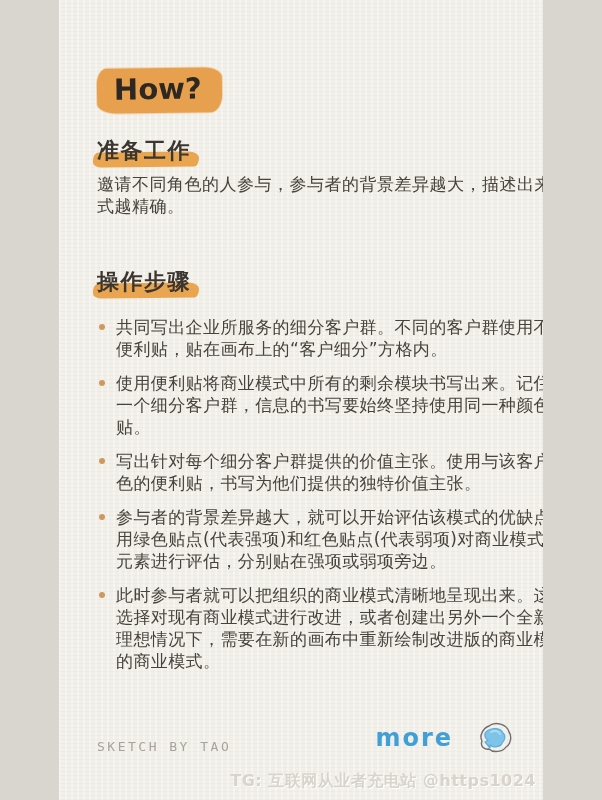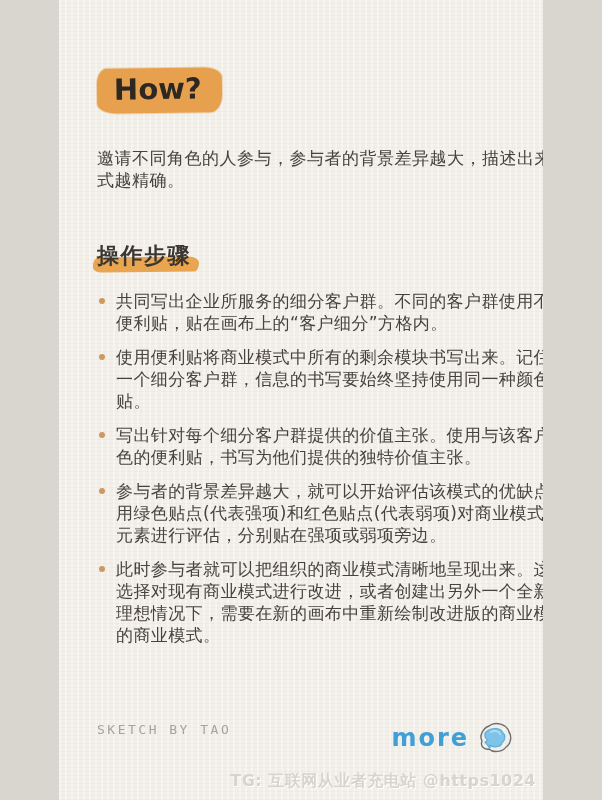--- a/index.html
+++ b/index.html
@@ -78,30 +78,30 @@
   }
   ul.steps-list li .dot{
     position:absolute;left:2px;top:8px;
     width:6px;height:6px;border-radius:50%;
     background:#cd9a5e;
   }
 
   
   .footer{
     position:absolute;left:38px;right:30px;top:722px;
-    display:flex;justify-content:space-between;align-items:flex-start;
+    display:flex;justify-content:space-between;align-items:flex-end;
   }
   .credit{
     font-family:"DejaVu Sans Mono", monospace;
     font-size:13px;
     letter-spacing:2.5px;
     color:#a7a39a;
   }
   .more-link{
-    display:flex;align-items:center;gap:8px;
+    display:flex;align-items:center;gap:24px;
     cursor:pointer;
     text-decoration:none;
   }
   .more-label{
     color:#3f9fd6;
     font-size:24px;
     letter-spacing:2px;
     font-weight:bold;
   }
   .more-icon{display:inline-flex;}
@@ -117,20 +117,23 @@
 </style>
 </head>
 <body>
 
 <div class="page">
 
   <div class="how-badge">How?</div>
 
   <div class="content">
 
+    <h2>
+      <span class="hl-text">准备工作</span>
+    </h2>
 
     <p>邀请不同角色的人参与，参与者的背景差异越大，描述出来的商业模式越精确。</p>
 
     <h2 class="steps">
       <span class="hl-text">操作步骤</span>
     </h2>
 
     <ul class="steps-list">
       <li>
         <span class="dot"></span>

